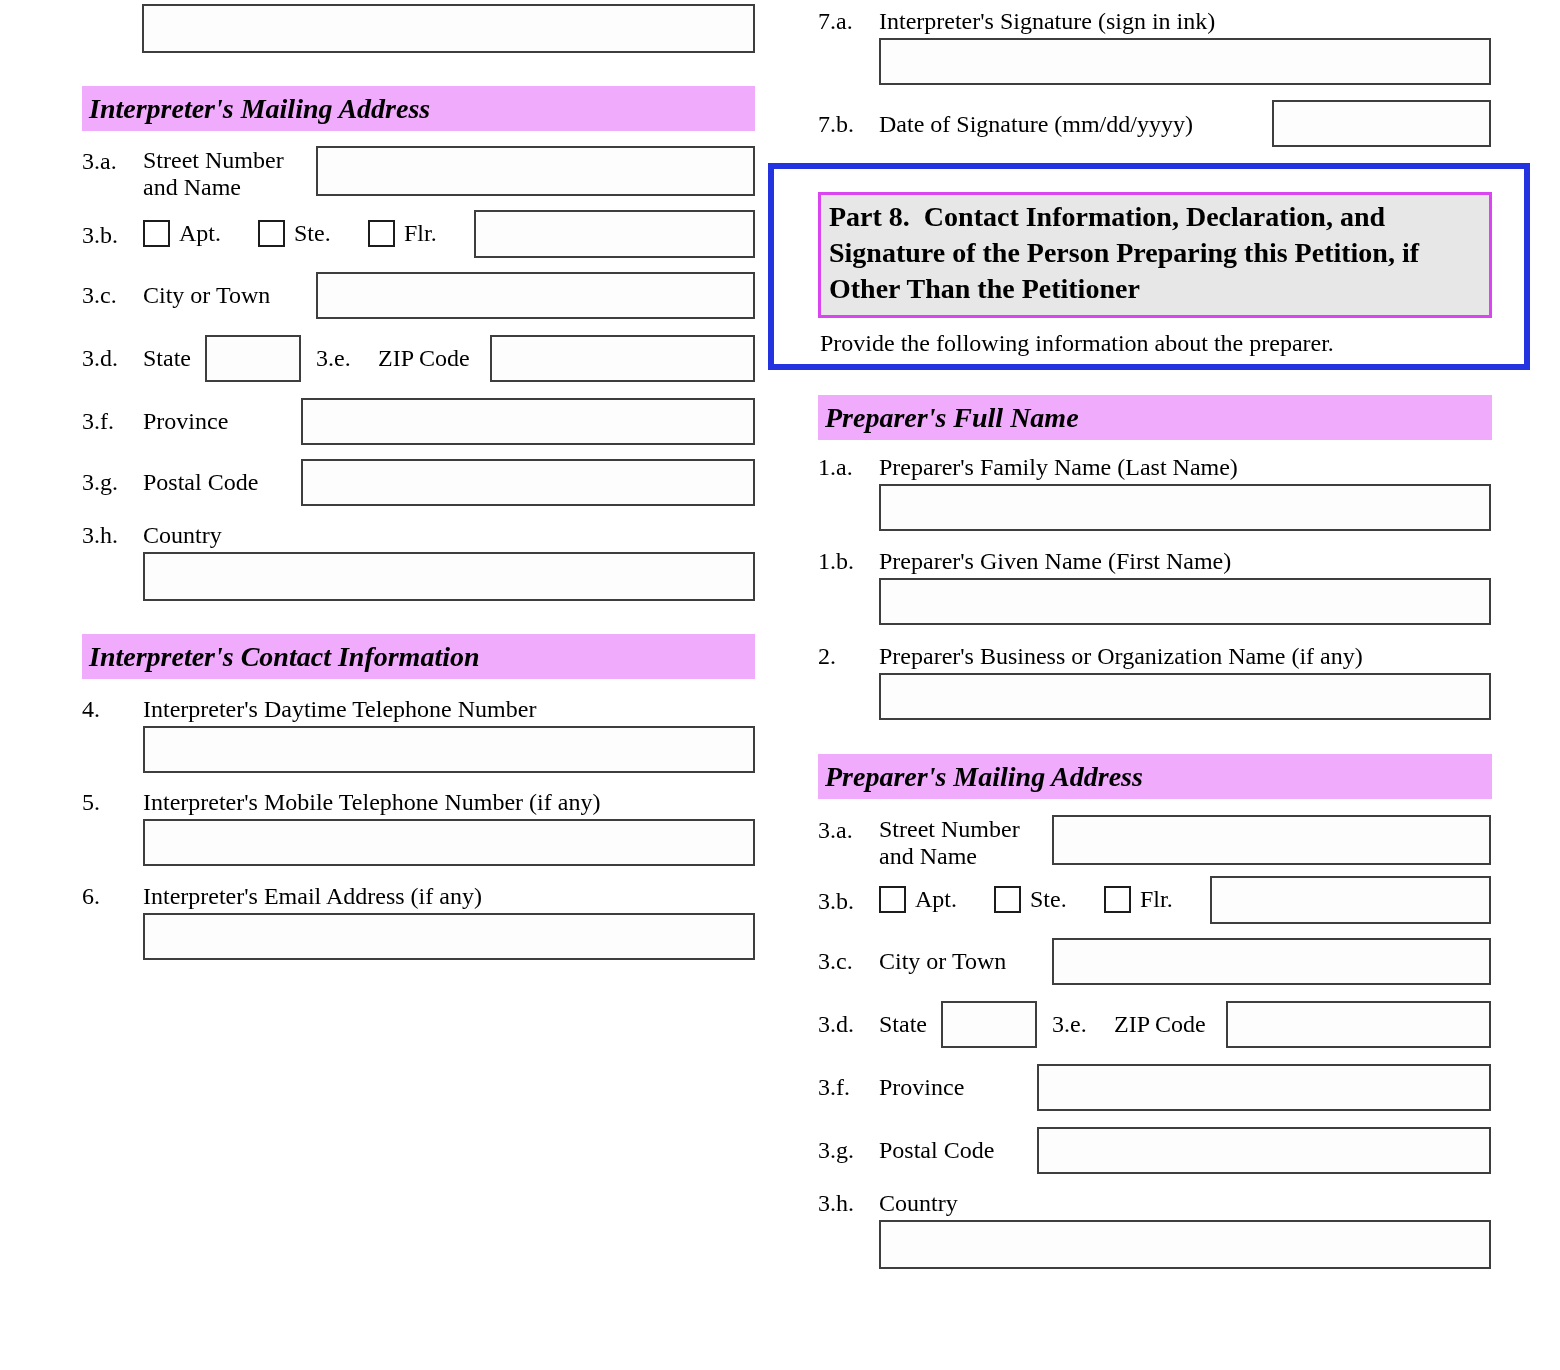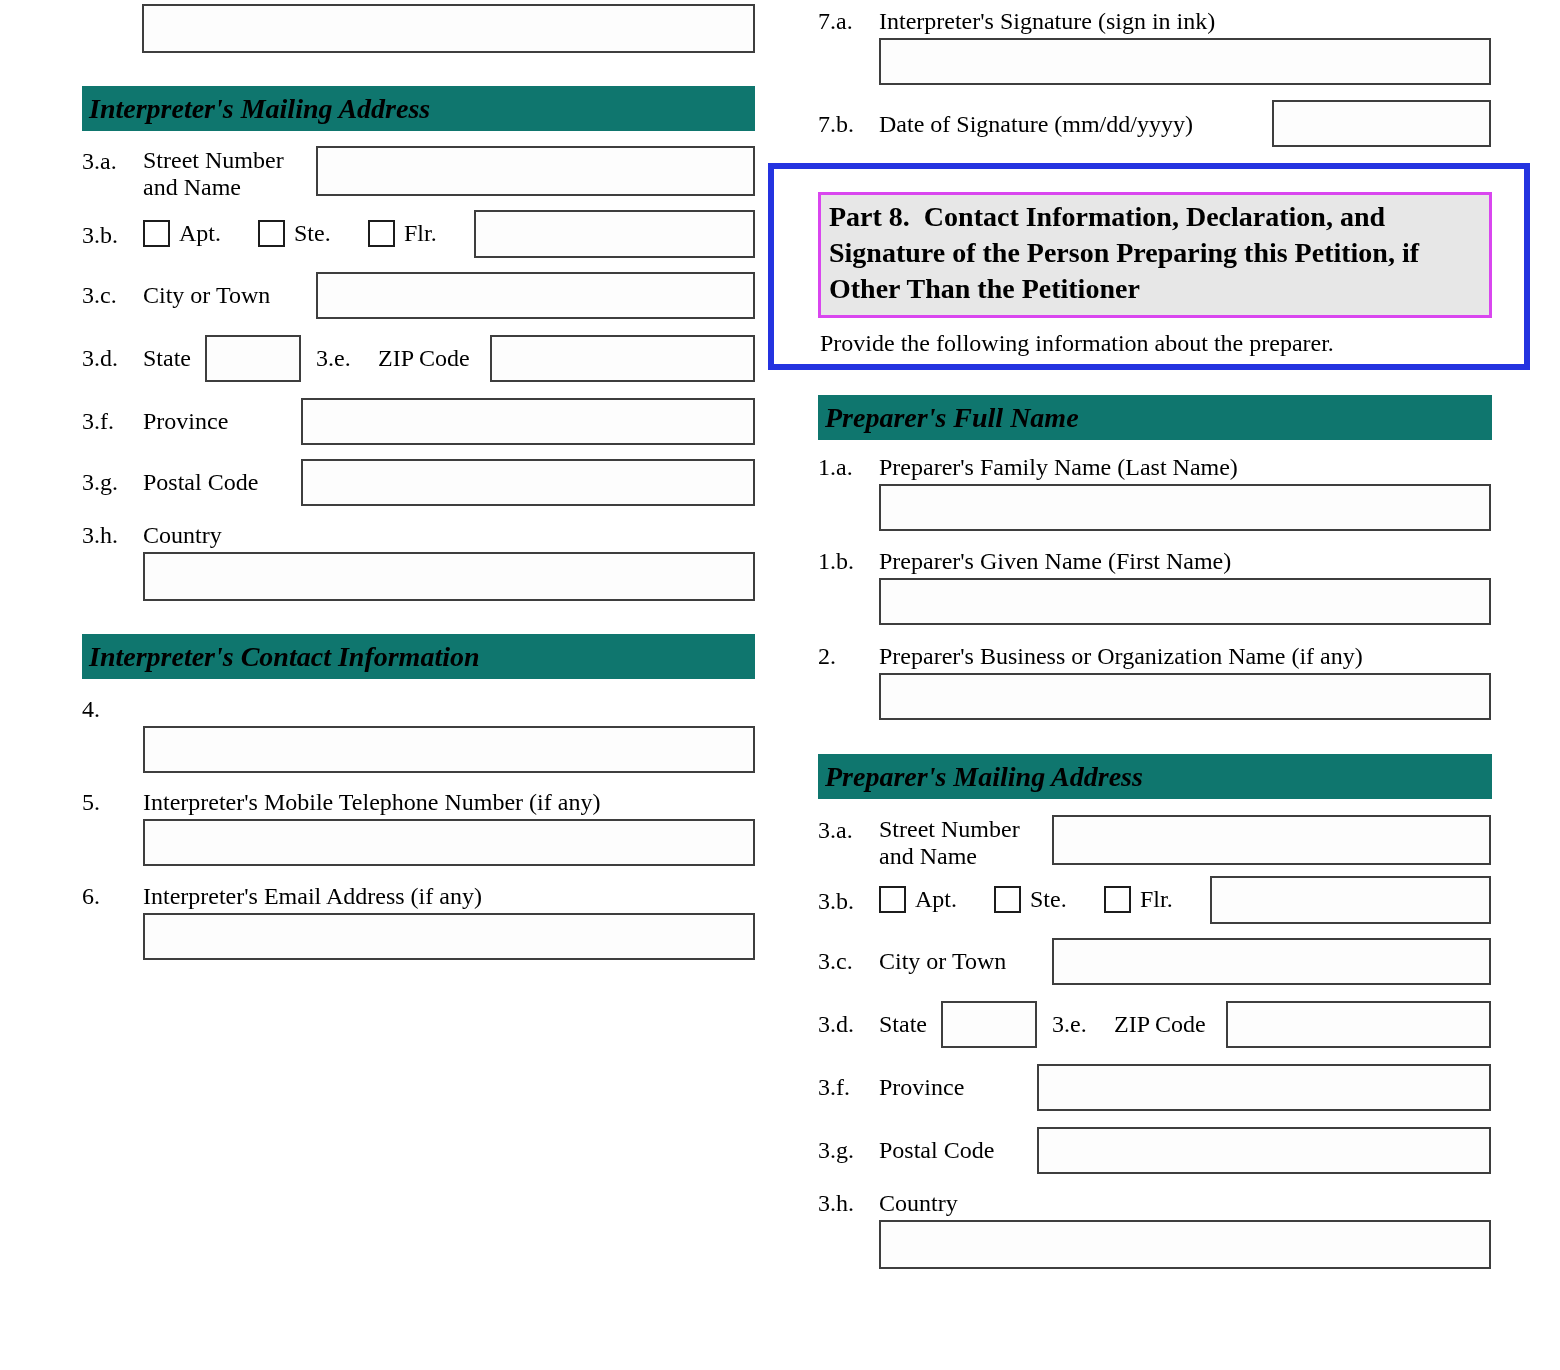--- a/index.html
+++ b/index.html
@@ -7,21 +7,21 @@
   .page {
     position:relative; width:1560px; height:1370px;
     background:#ffffff; color:#000;
     font-family:"Liberation Serif", serif; overflow:hidden;
   }
   .col { position:absolute; top:0; }
   .col-left  { left:82px;  width:673px; }
   .col-right { left:818px; width:674px; }
 
   
-  .band { margin-top:33px; height:45px; background:#0f766e; display:flex; align-items:center; }
+  .band { margin-top:33px; height:45px; background:#f0abfc; display:flex; align-items:center; }
   .band .bt { font-weight:bold; font-style:italic; font-size:28px; padding-left:7px; white-space:pre; }
 
   
   .row { position:relative; width:100%; }
   .num { position:absolute; left:0; font-weight:normal; font-size:24px; white-space:pre; }
   .lbl { position:absolute; font-size:24px; white-space:pre; }
   .lbl-block { position:absolute; left:61px; top:1px; font-size:24px; line-height:27px; }
 
   
   .bx {
@@ -179,20 +179,21 @@
       <span class="lbl">Country</span>
       <input type="text" class="bx" style="">
     </div>
 
     <div class="band">
       <span class="bt">Interpreter's Contact Information</span>
     </div>
 
     <div class="row r-stack mt17">
       <span class="num">4.</span>
+      <span class="lbl">Interpreter's Daytime Telephone Number</span>
       <input type="text" class="bx" style="">
     </div>
 
     <div class="row r-stack mt16">
       <span class="num">5.</span>
       <span class="lbl">Interpreter's Mobile Telephone Number (if any)</span>
       <input type="text" class="bx" style="">
     </div>
 
     <div class="row r-stack mt17">

